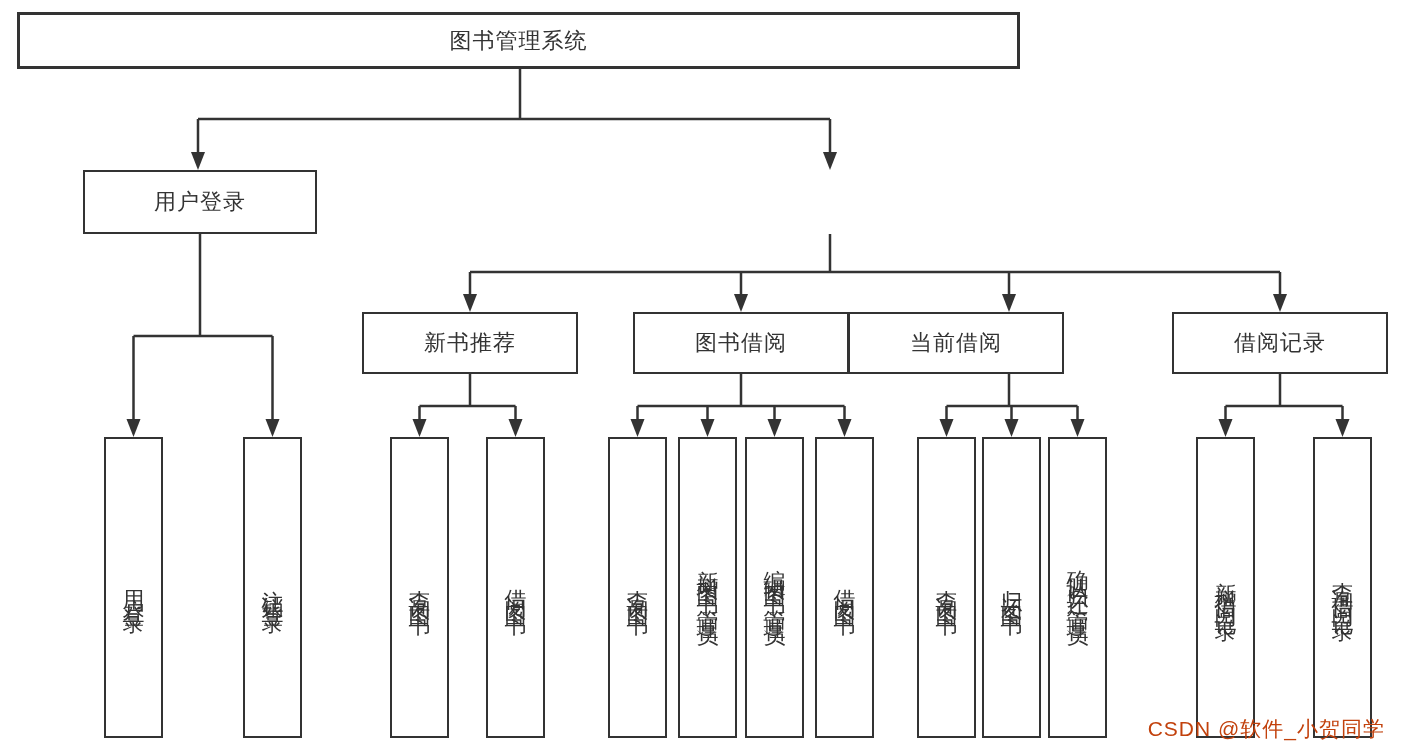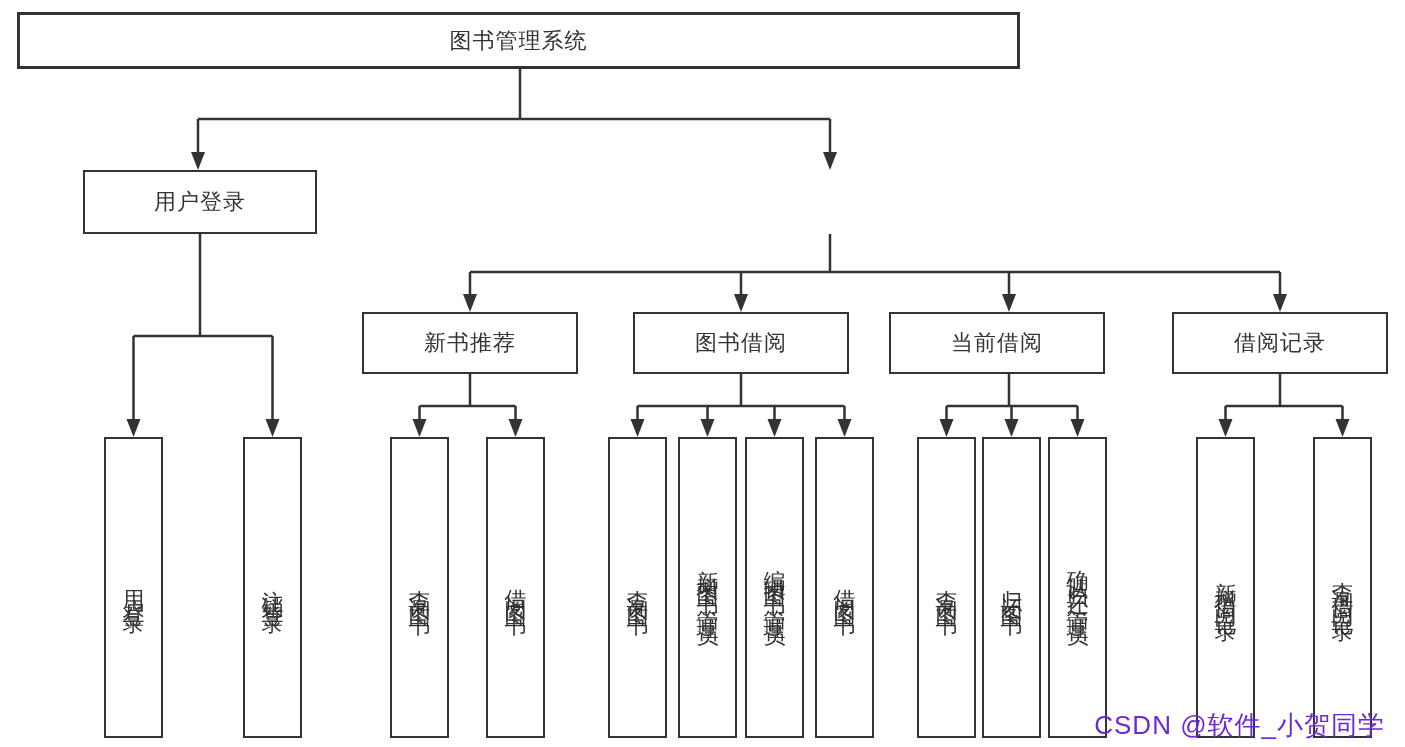--- a/index.html
+++ b/index.html
@@ -25,21 +25,21 @@
     color: #333333;
     z-index: 2;
   }
   .root { border-width: 3px; left: 17px; top: 12px; width: 1003px; height: 57px; }
   .l2 { width: 234px; height: 64px; top: 170px; }
   .l2a { left: 83px; }
   .l2b { left: 713px; }
   .l3 { width: 216px; height: 62px; top: 312px; }
   .l3a { left: 362px; text-align: right; }
   .l3b { left: 633px; align-items: center; }
-  .l3c { left: 889px; }
+  .l3c { left: 848px; }
   .l3d { left: 1172px; }
   .leaf { top: 437px; width: 59px; height: 301px; }
   .leaf span {
     writing-mode: vertical-rl;
     text-orientation: mixed;
     letter-spacing: 8px;
     line-height: 1;
     white-space: nowrap;
   }
   .lfA1 { left: 104px; } .lfA2 { left: 243px; }
@@ -52,23 +52,23 @@
     left: 0; top: 0;
     z-index: 1;
     pointer-events: none;
   }
   .wires path { stroke: #333333; stroke-width: 2.5; fill: none; }
   .wires polygon { fill: #333333; stroke: none; }
   .watermark {
     position: absolute;
     right: 20px;
     bottom: 4px;
-    font-size: 26px;
+    font-size: 21px;
     letter-spacing: 1px;
-    color: #6d28d9;
+    color: #c2410c;
     z-index: 3;
     white-space: nowrap;
   }
 </style>
 </head>
 <body>
 
 <div class="stage">
 
   <svg class="wires" width="1405" height="747" viewBox="0 0 1405 747" aria-hidden="true">

